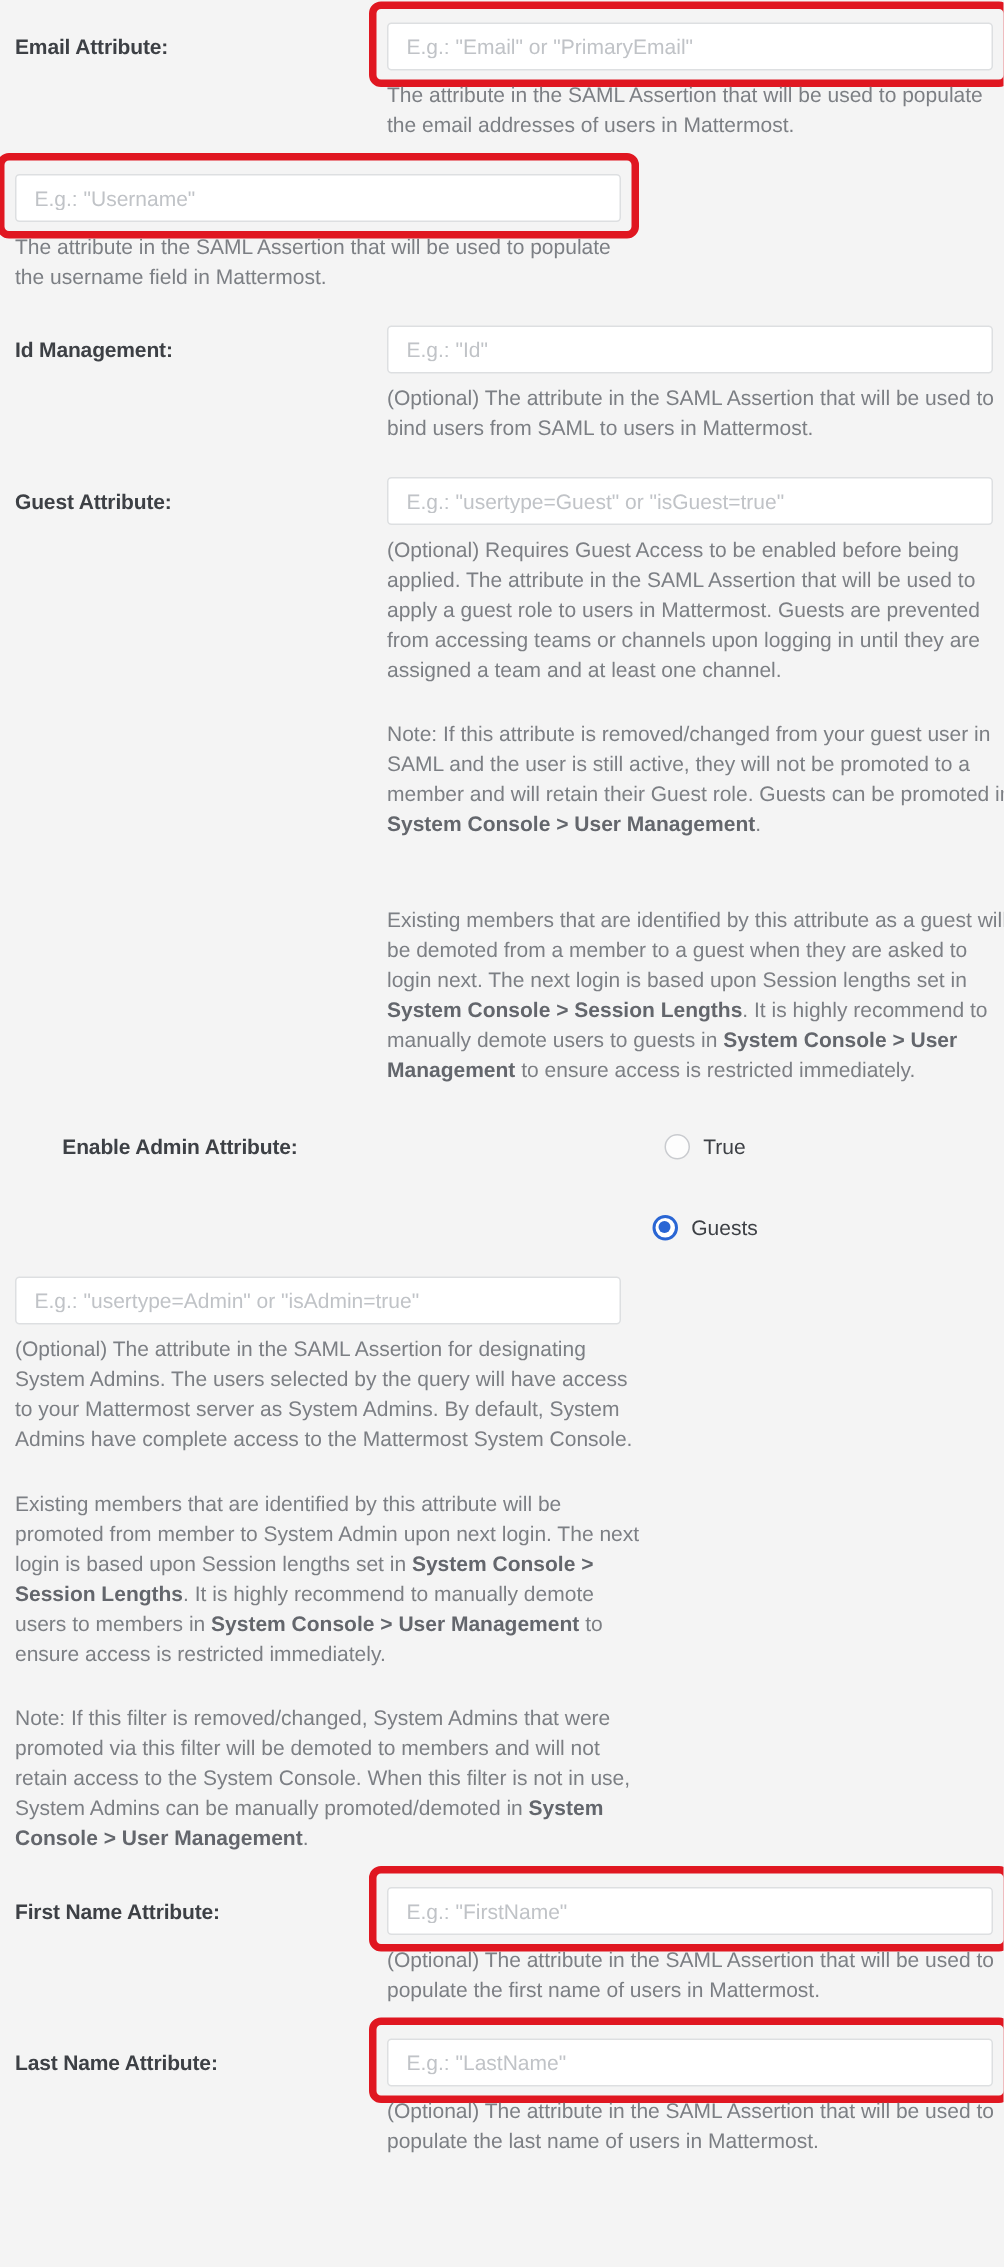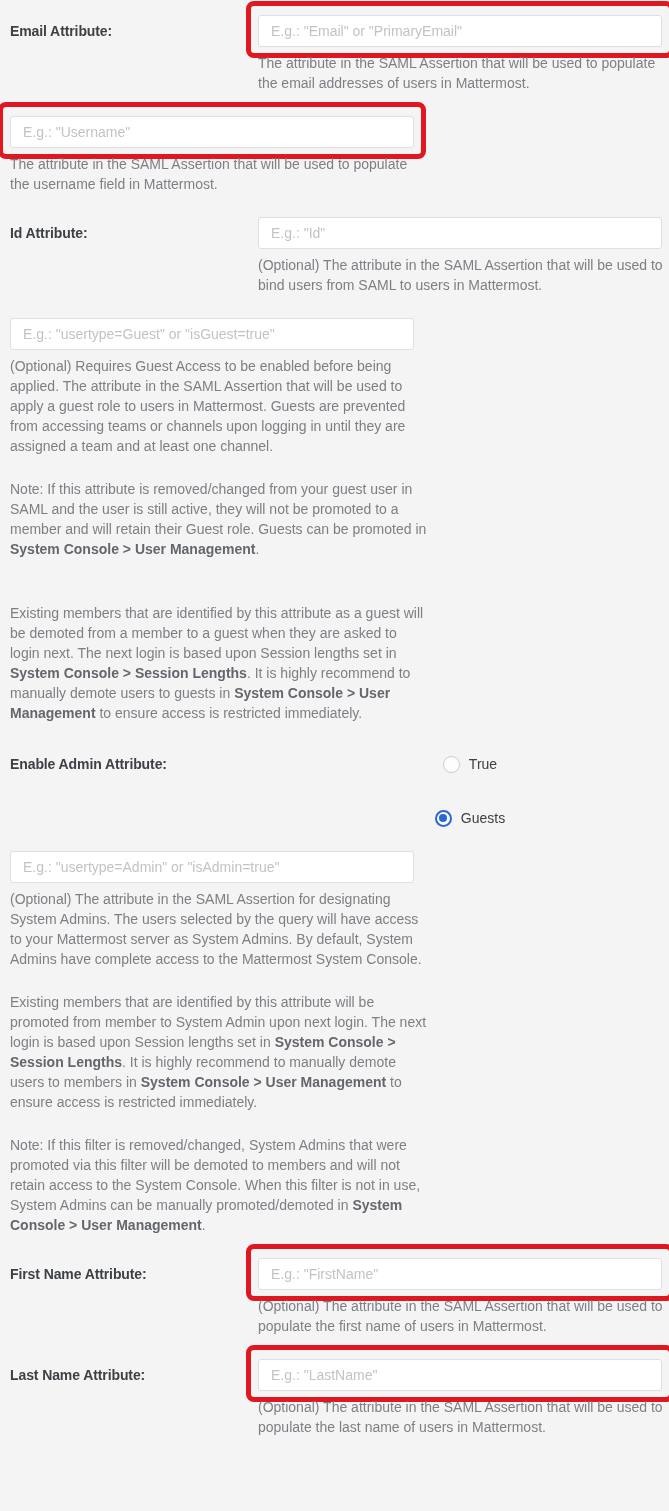--- a/index.html
+++ b/index.html
@@ -60,21 +60,21 @@
     margin: 0;
     font-size: 14px;
     line-height: 20px;
     color: #7c7f84;
   }
   .help p + p { margin-top: 23px; }
   .help p.gap-lg { margin-top: 44px; }
   .help b { font-weight: 700; color: #63666c; }
 
   
-  .radio-row { padding-top: 7px; margin-top: 2px; }
+  .radio-row { padding-top: 7px; margin-top: 2px; text-align: center; }
   .radios { display: flex; align-items: center; gap: 34px; padding-top: 1px; flex-direction: column; }
   .radio {
     display: inline-flex;
     align-items: center;
     gap: 9px;
     font-size: 14px;
     line-height: 20px;
     color: #3d4045;
     cursor: pointer;
   }
@@ -119,30 +119,31 @@
       <div class="highlight-box">
         <input type="text" class="txt" placeholder="E.g.: &quot;Username&quot;" style="">
       </div>
       <div class="help">
         <p>The attribute in the SAML Assertion that will be used to populate the username field in Mattermost.</p>
       </div>
     </div>
   </div>
 
   <div class="row">
-    <div class="lbl">Id Attribute:</div>
+    <div class="lbl">Id Management:</div>
     <div class="content">
       <input type="text" class="txt" placeholder="E.g.: &quot;Id&quot;" style="">
       <div class="help">
         <p>(Optional) The attribute in the SAML Assertion that will be used to bind users from SAML to users in Mattermost.</p>
       </div>
     </div>
   </div>
 
   <div class="row">
+    <div class="lbl">Guest Attribute:</div>
     <div class="content">
       <input type="text" class="txt" placeholder="E.g.: &quot;usertype=Guest&quot; or &quot;isGuest=true&quot;" style="">
       <div class="help">
         <p>(Optional) Requires Guest Access to be enabled before being applied. The attribute in the SAML Assertion that will be used to apply a guest role to users in Mattermost. Guests are prevented from accessing teams or channels upon logging in until they are assigned a team and at least one channel.</p>
         <p>Note: If this attribute is removed/changed from your guest user in SAML and the user is still active, they will not be promoted to a member and will retain their Guest role. Guests can be promoted in <b>System Console &gt; User Management</b>.</p>
         <p class="gap-lg">Existing members that are identified by this attribute as a guest will be demoted from a member to a guest when they are asked to login next. The next login is based upon Session lengths set in <b>System Console &gt; Session Lengths</b>. It is highly recommend to manually demote users to guests in <b>System Console &gt; User Management</b> to ensure access is restricted immediately.</p>
       </div>
     </div>
   </div>
 

